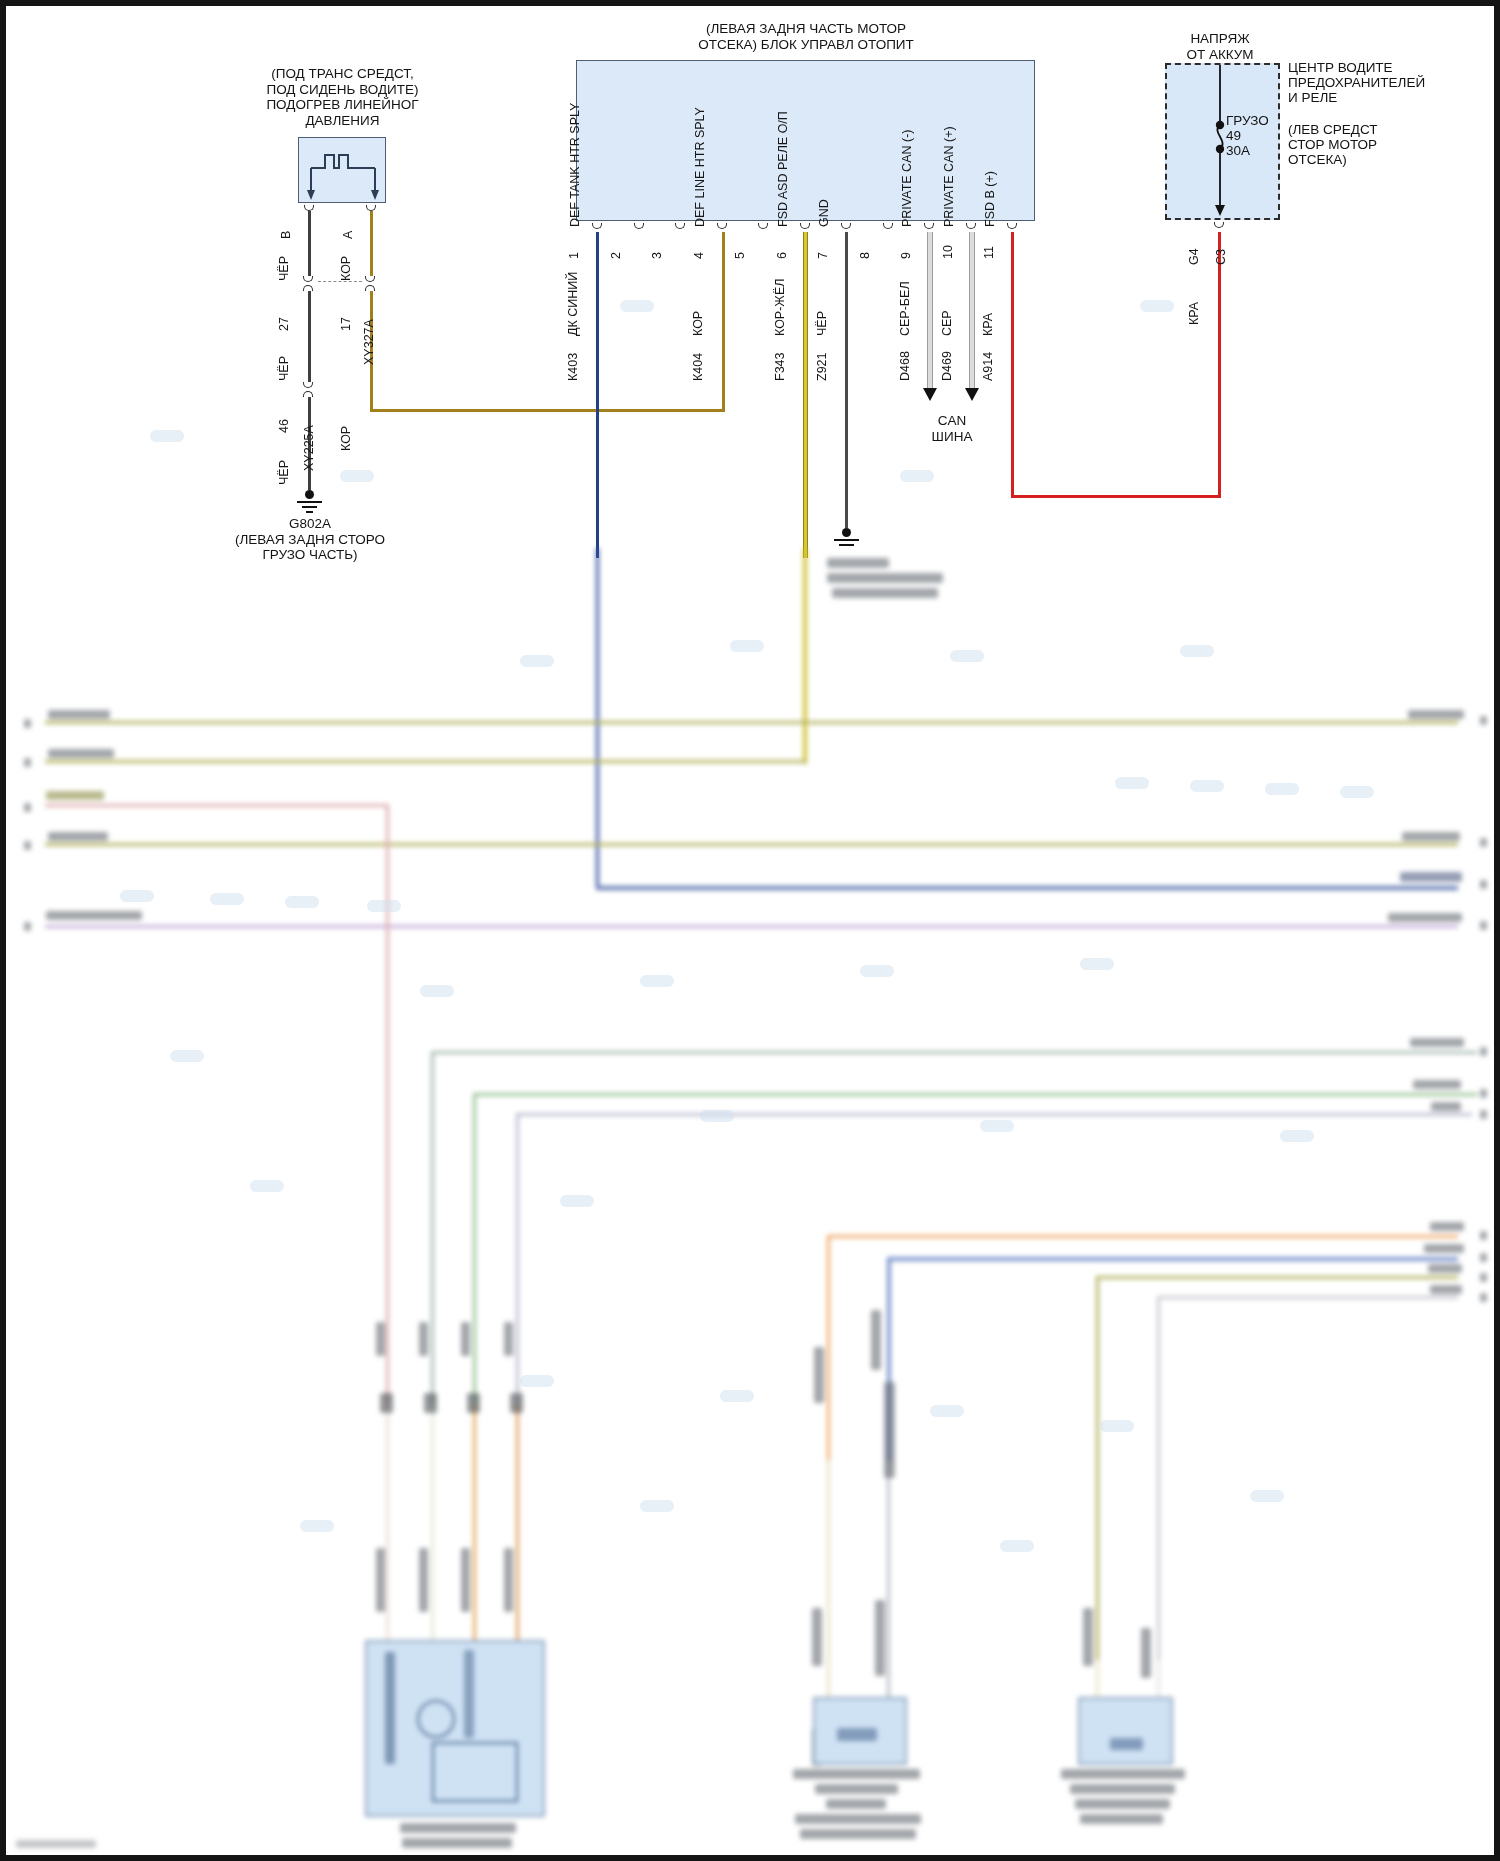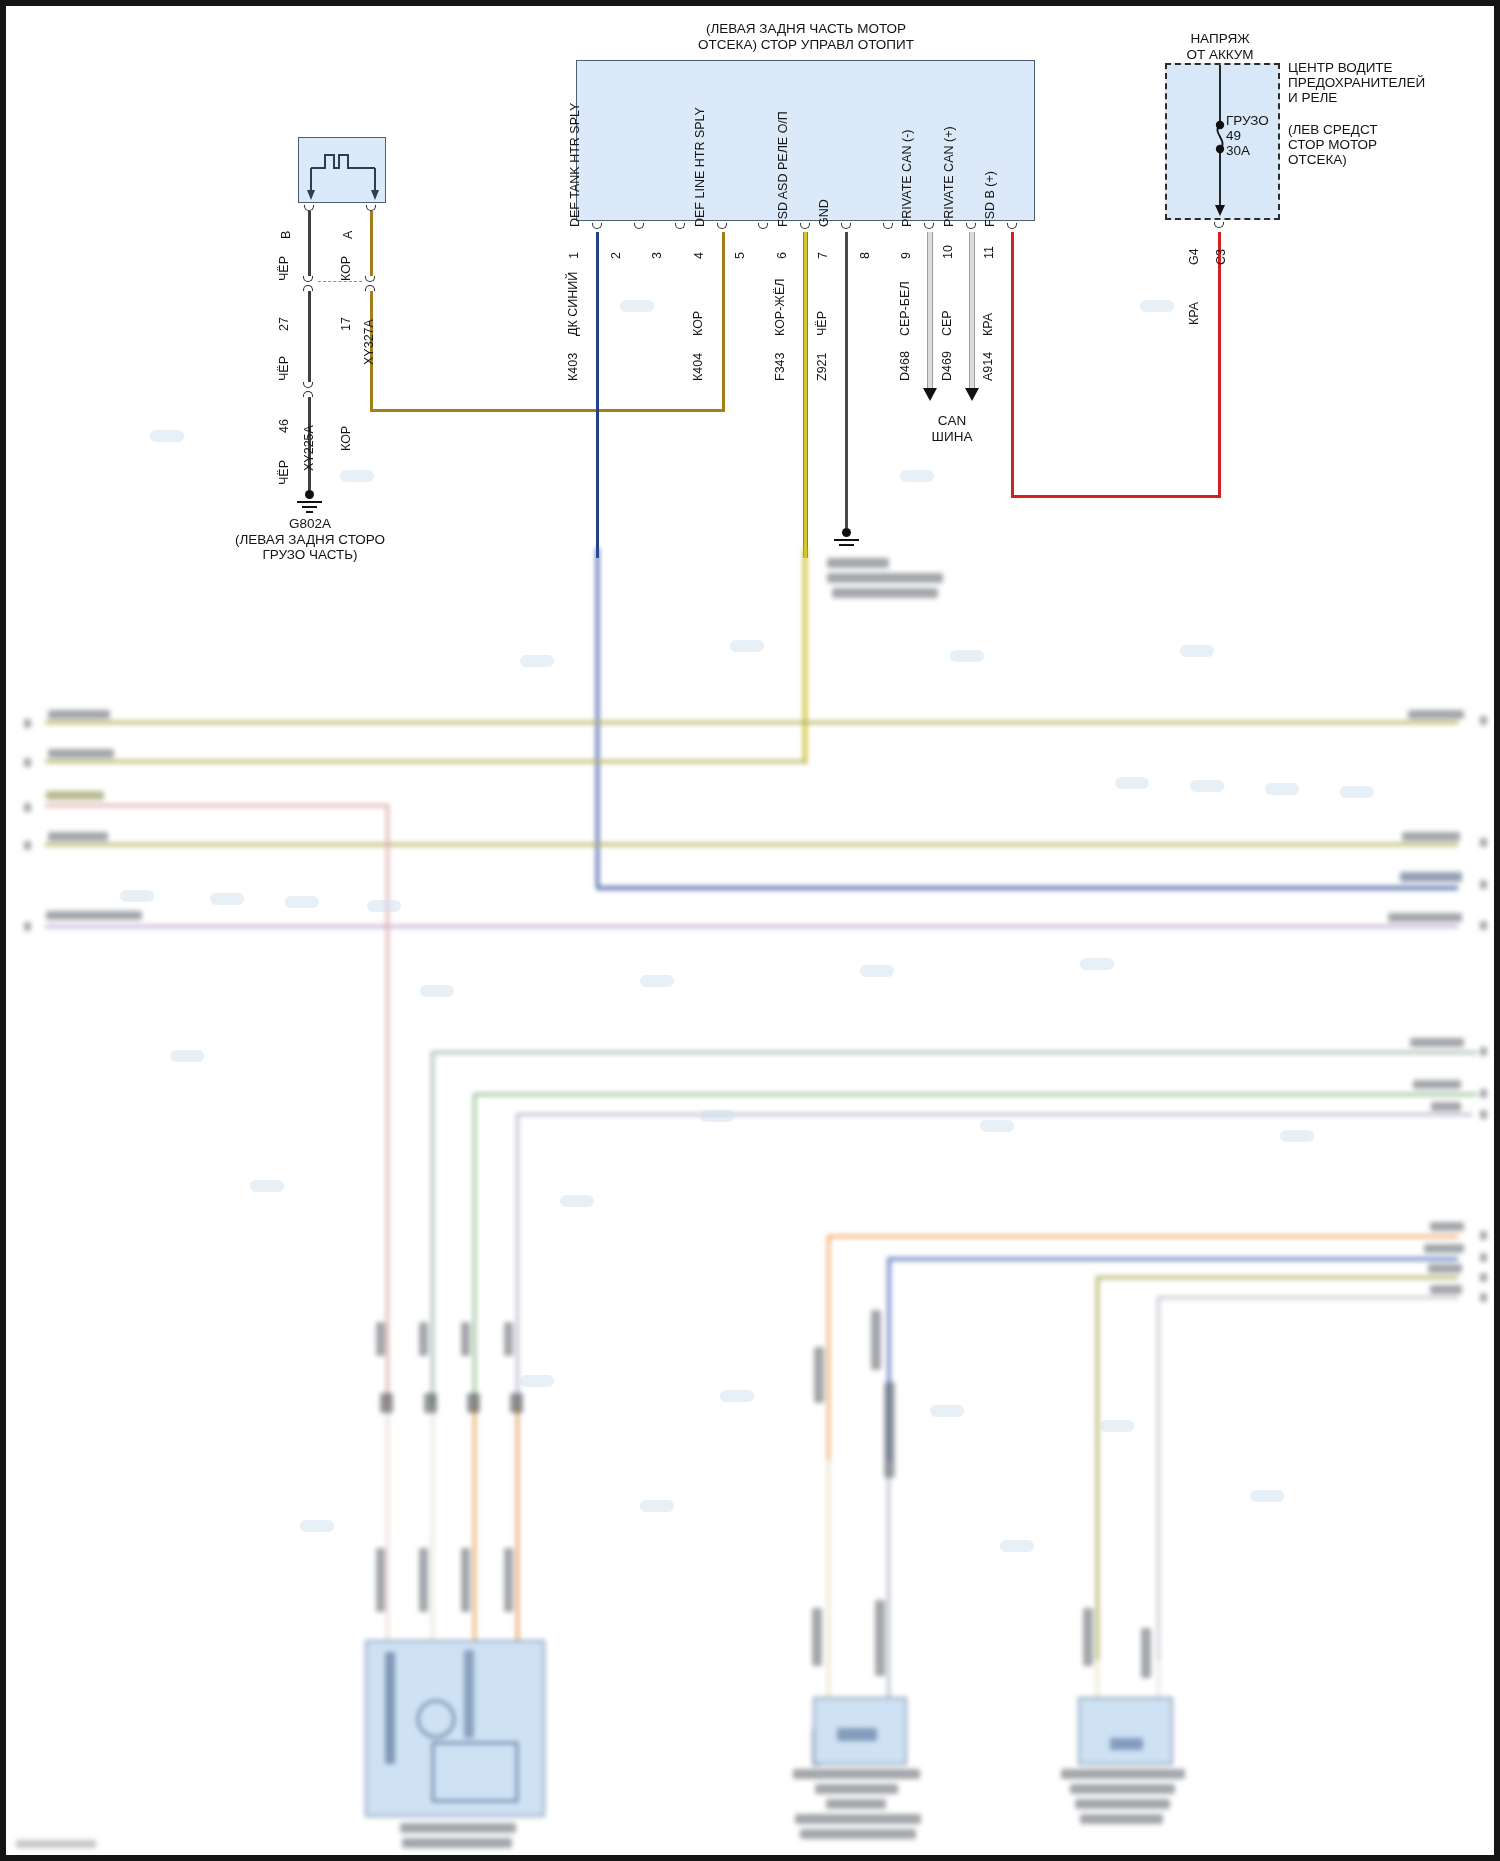--- a/index.html
+++ b/index.html
@@ -28,20 +28,26 @@
   .smud{position:absolute;background:#565b63;opacity:.55;border-radius:2px}
   .smol{position:absolute;background:#8a8a42;opacity:.6;border-radius:2px}
   .wmk{position:absolute;width:34px;height:12px;border-radius:6px;background:#cfe0f0;opacity:.5}
   .bbox{position:absolute;background:#cfe2f4;border:2px solid #8aa2bc;box-sizing:border-box}
 </style>
 </head>
 <body>
 
 <div id="page">
 
+  <div class="cap" style="left:230px;top:66px;width:225px">
+    <span>(ПОД ТРАНС СРЕДСТ,</span><br>
+    <span>ПОД СИДЕНЬ ВОДИТЕ)</span><br>
+    <span>ПОДОГРЕВ ЛИНЕЙНОГ</span><br>
+    <span>ДАВЛЕНИЯ</span>
+  </div>
 
   <div class="box" style="left:298px;top:137px;width:88px;height:66px">
     <svg width="88" height="66" viewBox="0 0 88 66">
       <path d="M12 30 h14 v-13 h9 v13 h5 v-13 h9 v13 h27" fill="none" stroke="#2c3e55" stroke-width="2"></path>
       <path d="M12 30 v26" stroke="#2c3e55" stroke-width="2" fill="none"></path>
       <path d="M76 30 v26" stroke="#2c3e55" stroke-width="2" fill="none"></path>
       <path d="M8 52 L12 62 L16 52 Z" fill="#2c3e55"></path>
       <path d="M72 52 L76 62 L80 52 Z" fill="#2c3e55"></path>
     </svg>
   </div>
@@ -84,21 +90,21 @@
   <div class="gnd-l" style="left:302px;top:506px;width:15px"></div>
   <div class="gnd-l" style="left:306px;top:511px;width:7px"></div>
   <div class="cap" style="left:200px;top:516px;width:220px">
     <span>G802A</span><br>
     <span>(ЛЕВАЯ ЗАДНЯ СТОРО</span><br>
     <span>ГРУЗО ЧАСТЬ)</span>
   </div>
 
   <div class="cap" style="left:656px;top:21px;width:300px">
     <span>(ЛЕВАЯ ЗАДНЯ ЧАСТЬ МОТОР</span><br>
-    <span>ОТСЕКА) СТОР УПРАВЛ ОТОПИТ</span>
+    <span>ОТСЕКА) БЛОК УПРАВЛ ОТОПИТ</span>
   </div>
 
   <div class="box" style="left:576px;top:60px;width:459px;height:161px"></div>
 
   <span class="vl" style="left:582px;top:214px">DEF TANK HTR SPLY</span>
   <span class="vl" style="left:707px;top:214px">DEF LINE HTR SPLY</span>
   <span class="vl" style="left:790px;top:214px">FSD ASD РЕЛЕ О/П</span>
   <span class="vl" style="left:831px;top:214px">GND</span>
   <span class="vl" style="left:914px;top:214px">PRIVATE CAN (-)</span>
   <span class="vl" style="left:956px;top:214px">PRIVATE CAN (+)</span>

